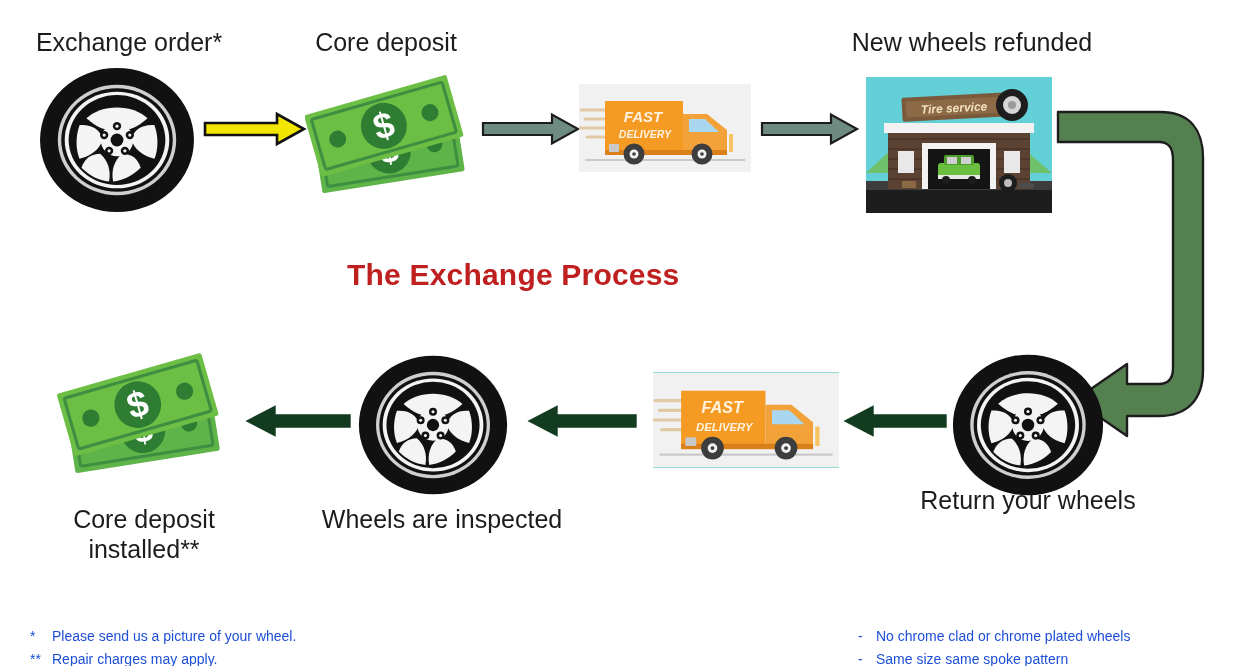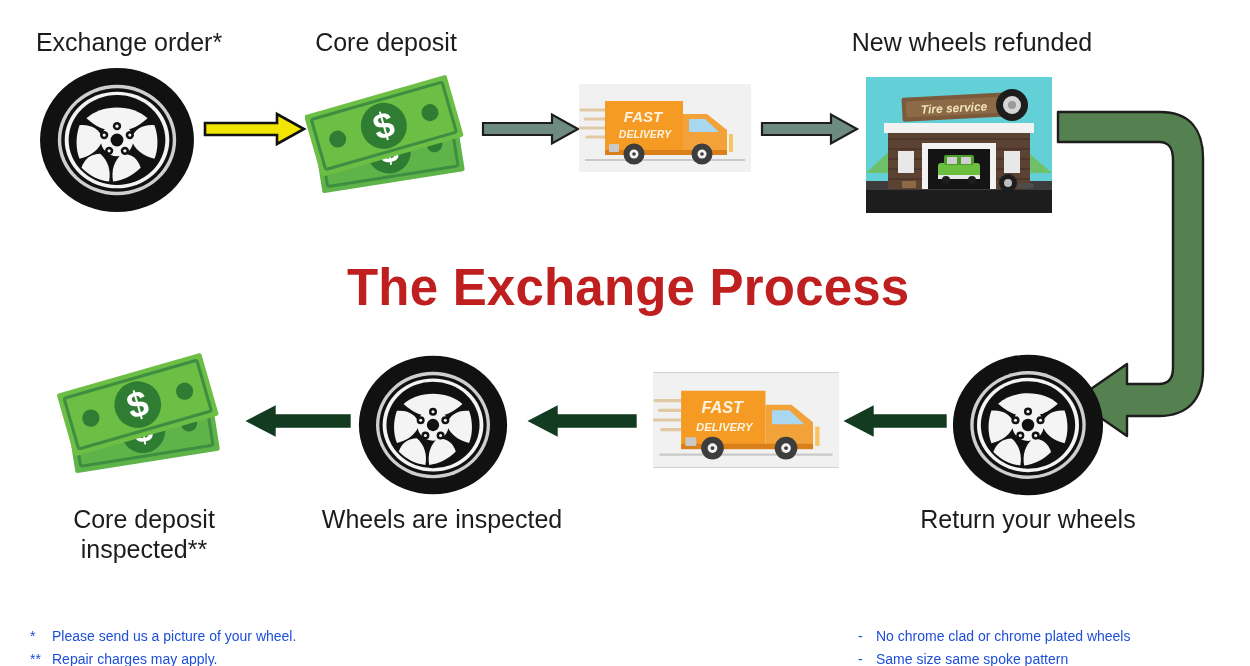--- a/index.html
+++ b/index.html
@@ -20,21 +20,21 @@
     font-size: 25px;
     line-height: 1.18;
     color: #1c1c1c;
     text-align: center;
     white-space: nowrap;
     font-weight: 400;
   }
   .label.two-line { white-space: normal; }
 
   .title {
-    font-size: 51px;
+    font-size: 30px;
     font-weight: 700;
     color: #BF1F1F;
     letter-spacing: 0.2px;
     white-space: nowrap;
   }
 
   .foot {
     font-size: 14px;
     color: #1d4ed8;
     line-height: 1.65;
@@ -48,21 +48,21 @@
 
   
   .wheel { position: absolute; }
   .wheel svg { display: block; width: 100%; height: 100%; }
 
   
   .money { position: absolute; }
   .money svg { display: block; width: 100%; height: 100%; }
 
   
-  .truck { position: absolute; background: #a3a3a3; }
+  .truck { position: absolute; background: #14b8a6; }
   .truck svg { display: block; width: 100%; height: 100%; }
 
   
   .shop { position: absolute; }
   .shop svg { display: block; width: 100%; height: 100%; }
 
   
   .arrow { position: absolute; }
   .arrow svg { display: block; width: 100%; height: 100%; overflow: visible; }
 </style>
@@ -294,21 +294,21 @@
       <g fill="#f4f4f4">
         <circle cx="80" cy="61" r="1.6"></circle>
           <circle cx="93" cy="70" r="1.6"></circle>
         <circle cx="88" cy="86" r="1.6"></circle>
           <circle cx="72" cy="86" r="1.6"></circle>
         <circle cx="67" cy="70" r="1.6"></circle>
       </g>
     </svg>
   </div>
 
-  <div class="abs label" style="left:886px; top:505px; width:284px;text-align:center;">Return your wheels</div>
+  <div class="abs label" style="left:886px; top:486px; width:284px;text-align:center;">Return your wheels</div>
 
   <div class="arrow" style="left:843px; top:405px; width:104px; height:32px;">
     <svg viewBox="0 0 104 32" xmlns="http://www.w3.org/2000/svg" aria-hidden="true">
       <path d="M103 10 L30 10 L30 1.5 L2 16 L30 30.5 L30 22 L103 22 Z" fill="#123B20" stroke="#123B20" stroke-width="1.4" stroke-linejoin="miter"></path>
     </svg>
   </div>
 
   <div class="truck" style="left:653px; top:372px; width:186px; height:96px;">
     <svg viewBox="0 0 172 88" xmlns="http://www.w3.org/2000/svg" aria-hidden="true">
       <rect x="0" y="0" width="172" height="88" fill="#f1f1f1"></rect>
@@ -403,21 +403,21 @@
           <text x="74" y="44" font-family="Liberation Sans, sans-serif" font-size="36" font-weight="700" fill="#ffffff" text-anchor="middle">$</text>
           <circle cx="26" cy="32" r="8.5" fill="#2E7D32"></circle>
           <circle cx="122" cy="32" r="8.5" fill="#2E7D32"></circle>
         </g>
       </g>
     </svg>
   </div>
 
   <div class="abs label two-line" style="left:20px; top:505px; width:248px;">
     <div>Core deposit</div>
-    <div>inspected**</div>
+    <div>installed**</div>
   </div>
 
   <div class="abs foot" style="left:30px; top:595px; width:420px;">
     <div>
       <span class="mark">*</span><span>Please send us a picture of your wheel.</span>
     </div>
     <div>
       <span class="mark">**</span><span>Repair charges may apply.</span>
     </div>
   </div>

